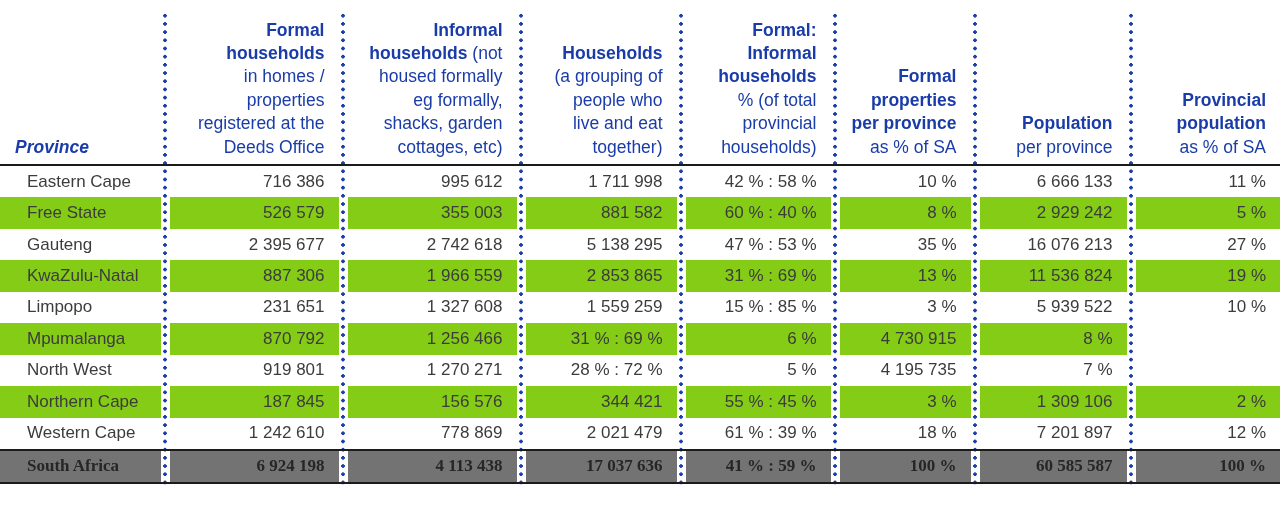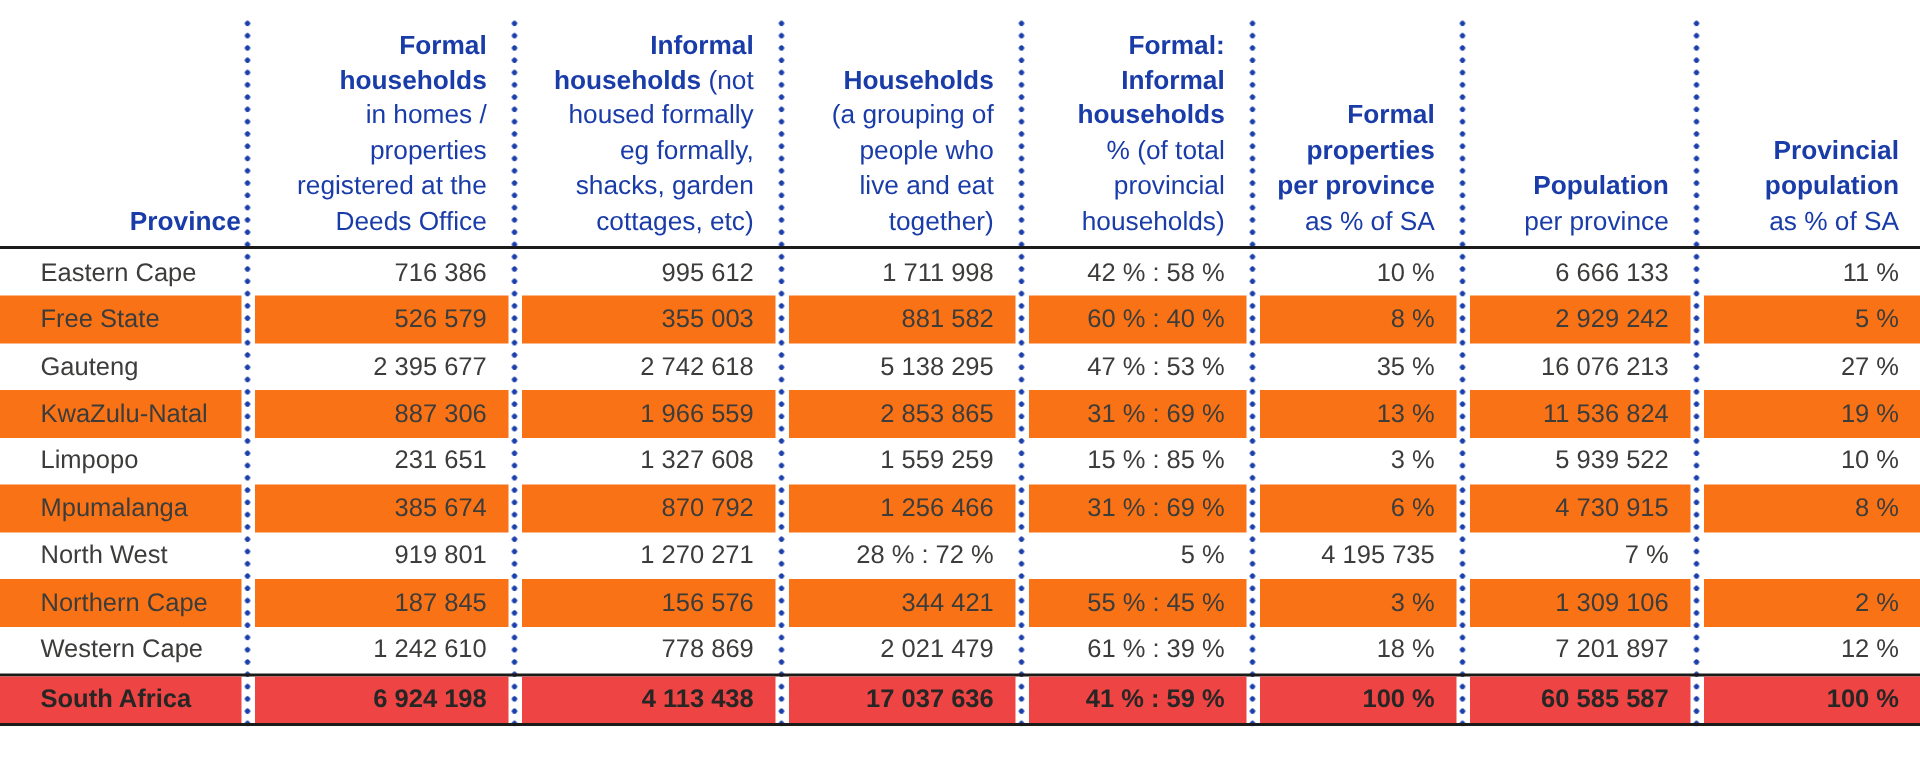--- a/index.html
+++ b/index.html
@@ -37,43 +37,43 @@
     border-bottom: 2px solid #1b1b19;
     align-items: end;
   }
   .hcell {
     color: #1a3ca8;
     font-size: 17.5px;
     line-height: 23.4px;
     text-align: right;
     padding: 0 14px 5px 0;
   }
-  .hcell.left { text-align: right; padding: 0 0 5px 15px; }
+  .hcell.left { text-align: left; padding: 0 0 5px 15px; font-style: italic; }
   .hline { display: block; }
   .hb { font-weight: 700; }
 
   .row { height: 31.44px; }
   .cell {
     height: 100%;
     display: flex;
     align-items: center;
     font-size: 17px;
     color: #3c3c3b;
     white-space: nowrap;
   }
   .cell.num  { justify-content: flex-end; padding-right: 14px; }
   .cell.name { justify-content: flex-start; padding-left: 27px; }
-  .row.zebra .cell { background: #f97316; }
+  .row.zebra .cell { background: #84cc16; }
 
   .total-row {
     height: 31px;
     border-top: 2px solid #1b1b19;
     border-bottom: 2px solid #1b1b19;
   }
-  .total-row .cell { background: #ef4444; font-weight: 700; color: #262625; }
+  .total-row .cell { background: #737373; font-weight: 700; color: #262625; font-family: Liberation Serif, serif; }
 </style>
 </head>
 <body>
 
 <div class="page">
   <div class="sep sep1"></div>
   <div class="sep sep2"></div>
   <div class="sep sep3"></div>
   <div class="sep sep4"></div>
   <div class="sep sep5"></div>
@@ -177,21 +177,20 @@
         <div class="cell num">231 651</div>
         <div class="cell num">1 327 608</div>
         <div class="cell num">1 559 259</div>
         <div class="cell num">15 % : 85 %</div>
         <div class="cell num">3 %</div>
         <div class="cell num">5 939 522</div>
         <div class="cell num">10 %</div>
       </div>
       <div class="grid-cols row zebra">
         <div class="cell name">Mpumalanga</div>
-        <div class="cell num">385 674</div>
         <div class="cell num">870 792</div>
         <div class="cell num">1 256 466</div>
         <div class="cell num">31 % : 69 %</div>
         <div class="cell num">6 %</div>
         <div class="cell num">4 730 915</div>
         <div class="cell num">8 %</div>
       </div>
       <div class="grid-cols row">
         <div class="cell name">North West</div>
         <div class="cell num">919 801</div>

